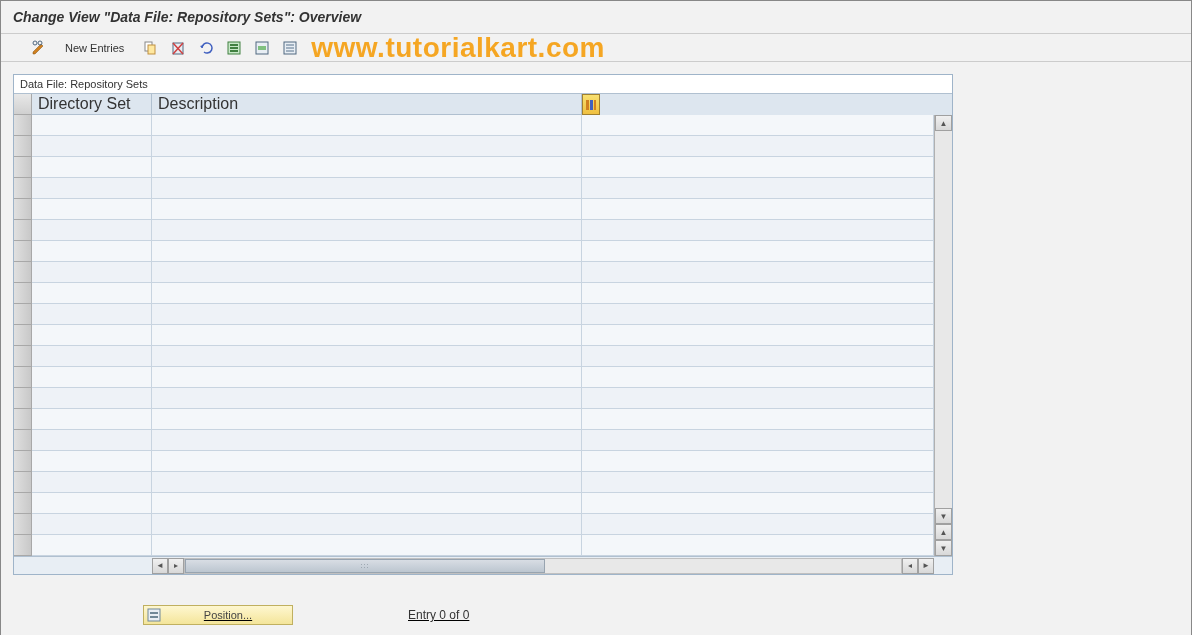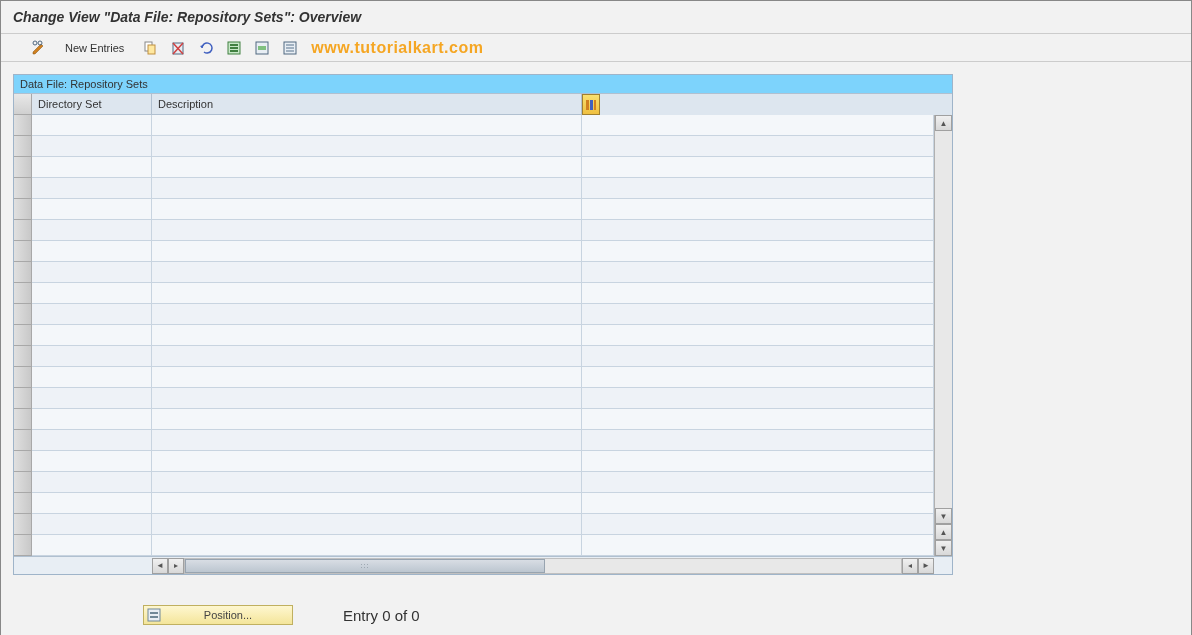--- a/index.html
+++ b/index.html
@@ -45,40 +45,40 @@
       cursor: pointer;
       border: 1px solid transparent;
     }
     .toolbar-text {
       font-size: 11px;
       color: #333;
       padding: 0 6px;
     }
     .icon-svg { width: 16px; height: 16px; }
     .watermark {
-      font-size: 16px;
+      font-size: 28px;
       font-weight: bold;
       color: #f5a623;
       margin-left: 6px;
       letter-spacing: 0.5px;
     }
     .content-area {
       padding: 12px;
       background: #f2f2f2;
     }
     .table-container {
       background: #e8eef4;
       border: 1px solid #9fb4c9;
       width: 940px;
     }
     .table-title {
       padding: 3px 6px;
       font-size: 11px;
       color: #333;
-      background: #7dd3fc;
+      background: #ffffff;
       border-bottom: 1px solid #b0c0d0;
     }
     .table-wrapper {
       display: flex;
       position: relative;
     }
     .row-selectors {
       display: flex;
       flex-direction: column;
     }
@@ -103,21 +103,21 @@
     }
     .table-header {
       display: flex;
       background: #dde6ef;
       height: 21px;
     }
     .th {
       padding: 3px 6px;
       border-right: 1px solid #b0c0d0;
       border-bottom: 1px solid #b0c0d0;
-      font-size: 11px;
+      font-size: 16px;
       color: #333;
       background: #dde6ef;
       display: flex;
       align-items: center;
     }
     .th-directory-set { width: 120px; }
     .th-description { width: 430px; }
     .th-directory { flex: 1; }
     .config-btn {
       width: 18px;
@@ -212,21 +212,22 @@
     .hscroll-grip {
       font-size: 7px;
       color: #788490;
       letter-spacing: 1px;
     }
     .hscroll-end { width: 18px; }
     .footer-row {
       display: flex;
       align-items: center;
       padding: 30px 0 0 130px;
-      gap: 50px;
+      gap: 115px;
+      text-decoration: underline;
     }
     .position-btn {
       display: flex;
       align-items: center;
       background: linear-gradient(to bottom, #fef7d0, #f4e59a);
       border: 1px solid #c0b060;
       height: 20px;
       padding: 0 2px;
       cursor: pointer;
       width: 150px;
@@ -236,21 +237,21 @@
       height: 16px;
       margin-right: 4px;
     }
     .position-label {
       flex: 1;
       text-align: center;
       font-size: 11px;
       color: #444;
     }
     .entry-text {
-      font-size: 15px;
+      font-size: 12px;
       color: #333;
     }
   </style>
 </head>
 <body>
 
 <div class="outer-border">
   <div class="title-bar">Change View "Data File: Repository Sets": Overview</div>
 
   <div class="toolbar">

